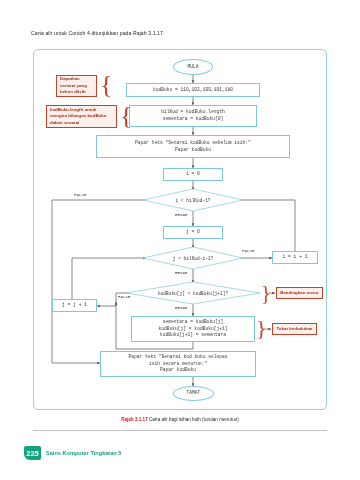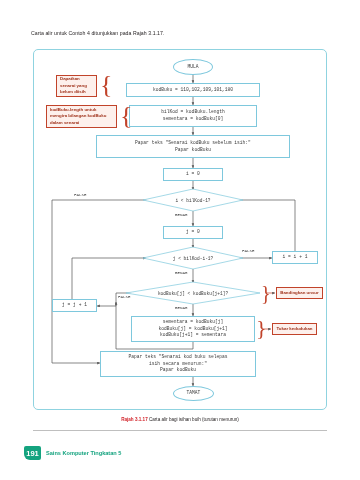--- a/index.html
+++ b/index.html
@@ -317,16 +317,16 @@
     </div>
 
   </div>
 
   <div class="caption">
     <span class="tag">Rajah 3.1.17</span>
     <span>Carta alir bagi isihan buih (turutan menurun)</span>
   </div>
   <div class="rule"></div>
 
-  <div class="pagebox">191</div>
+  <div class="pagebox">225</div>
   <div class="footer-text">Sains Komputer Tingkatan 5</div>
 
 </div>
 
 </body></html>

